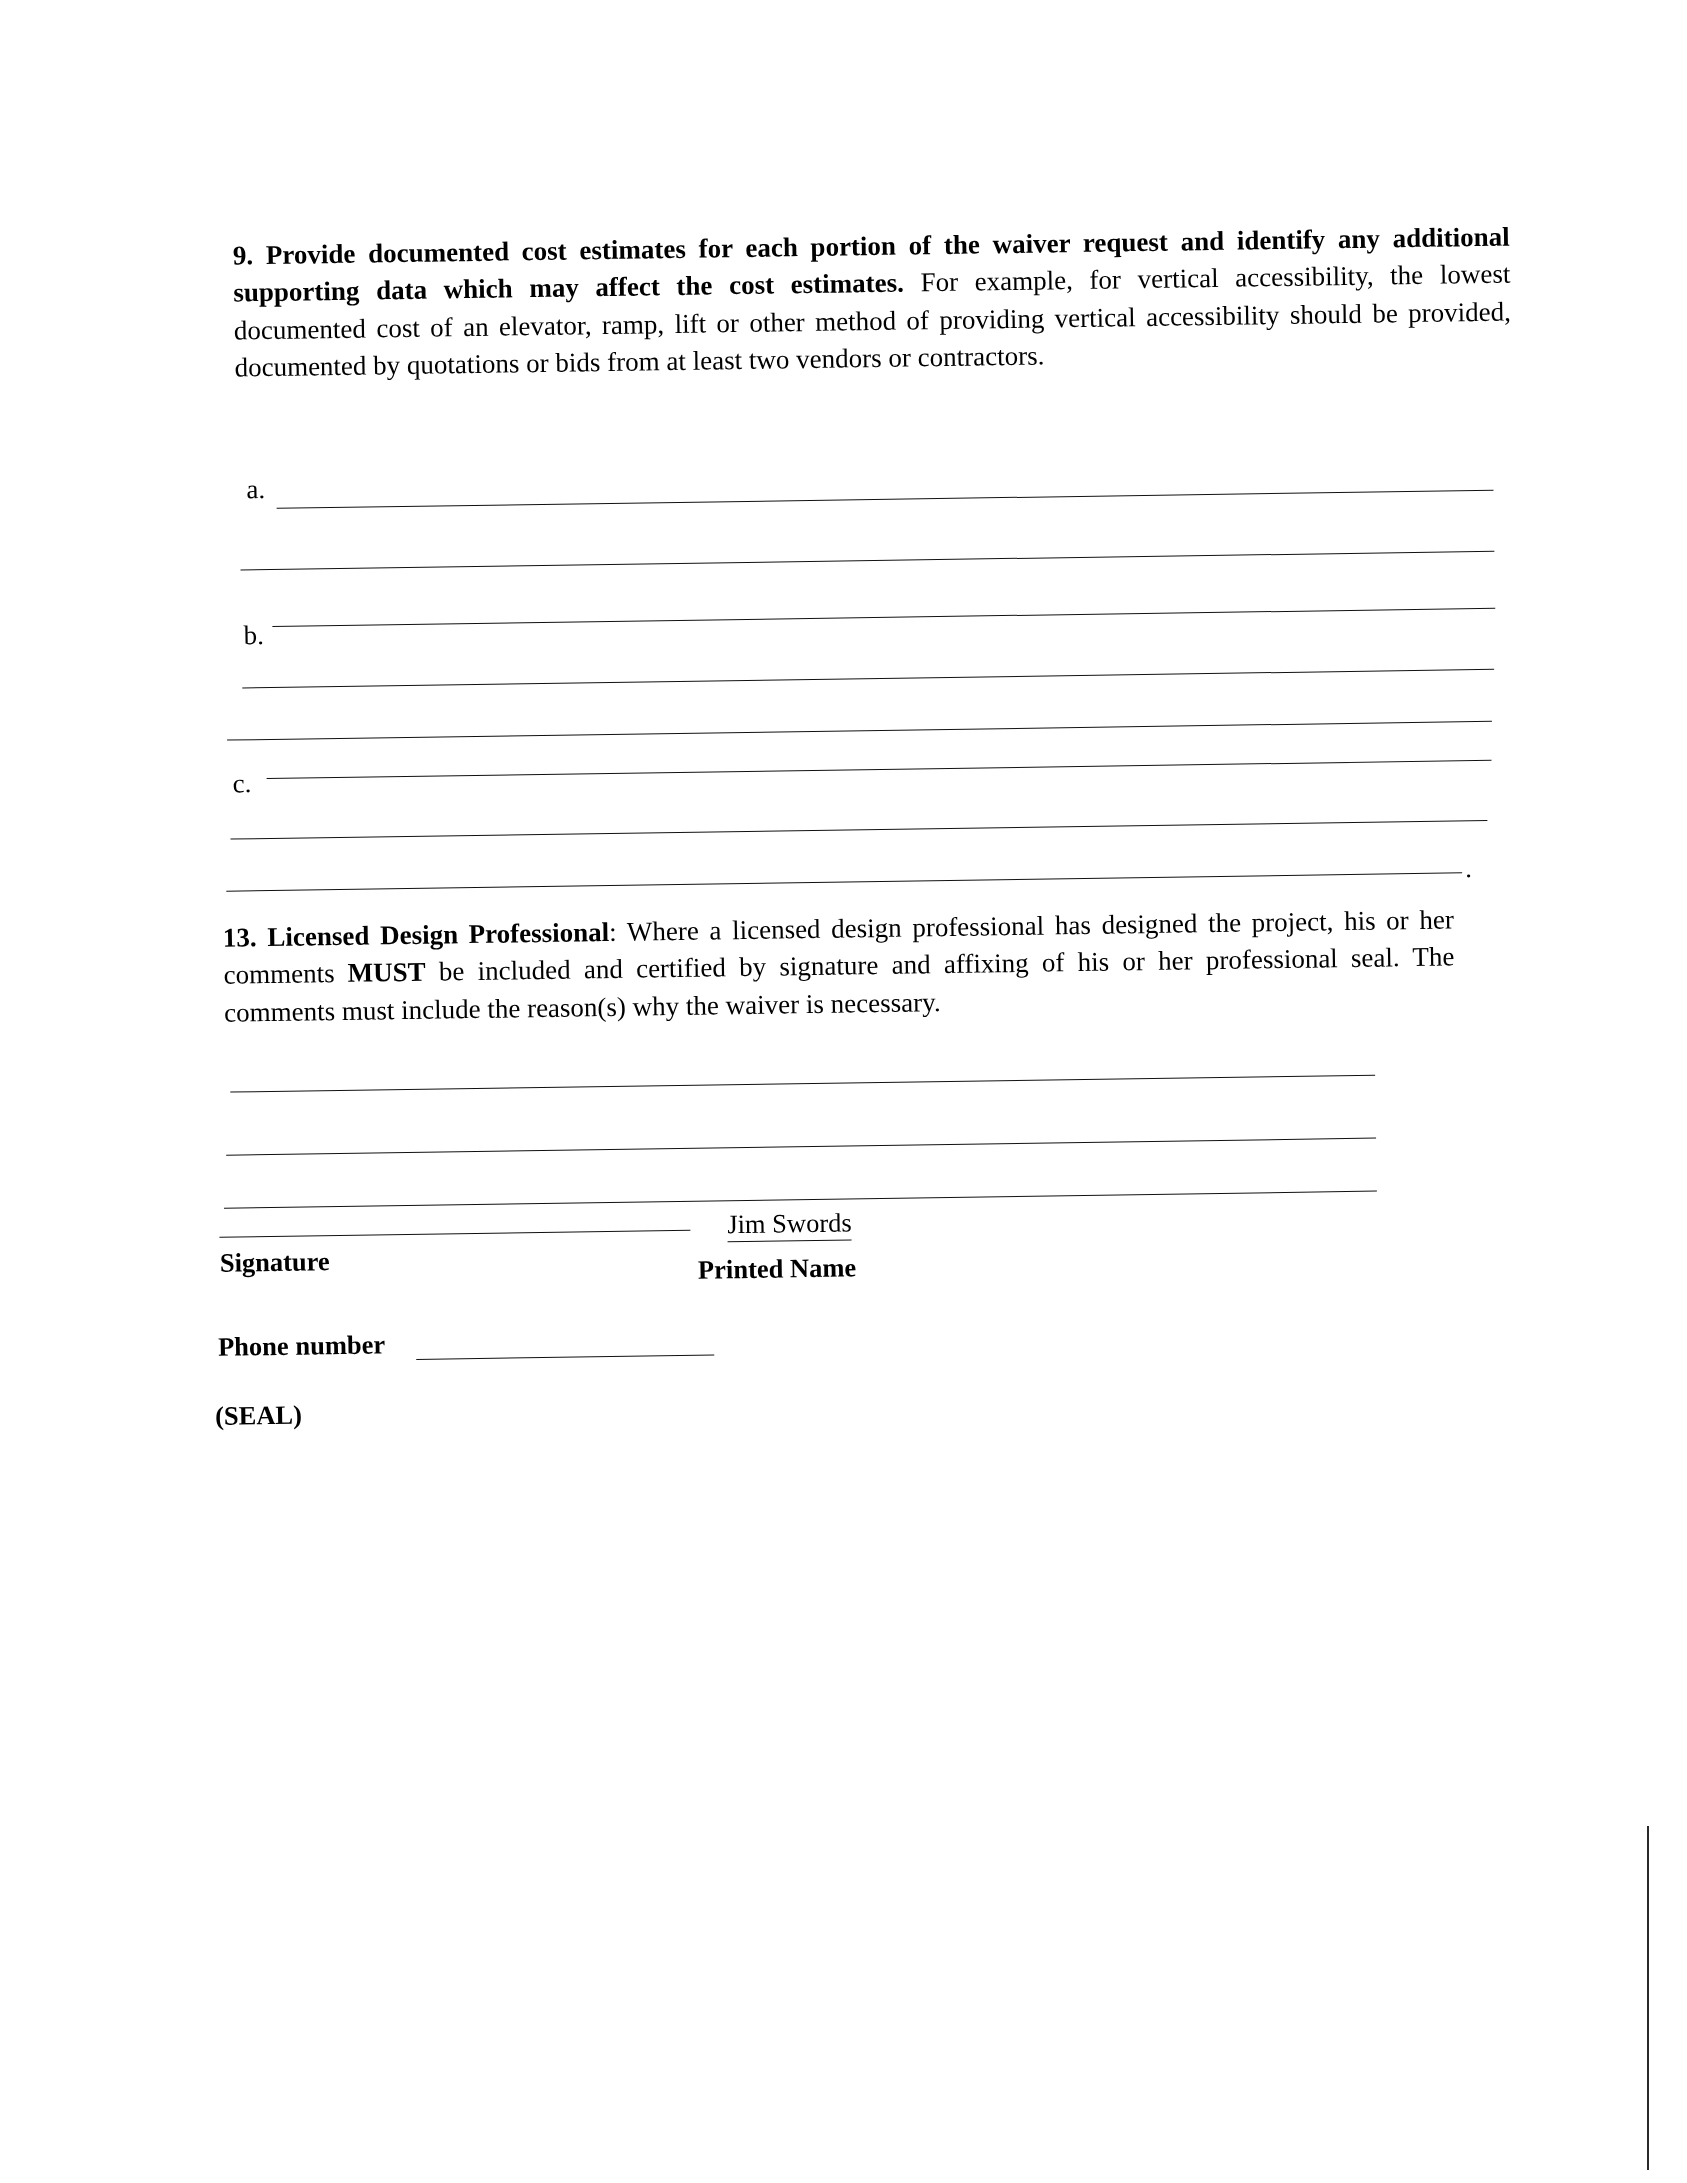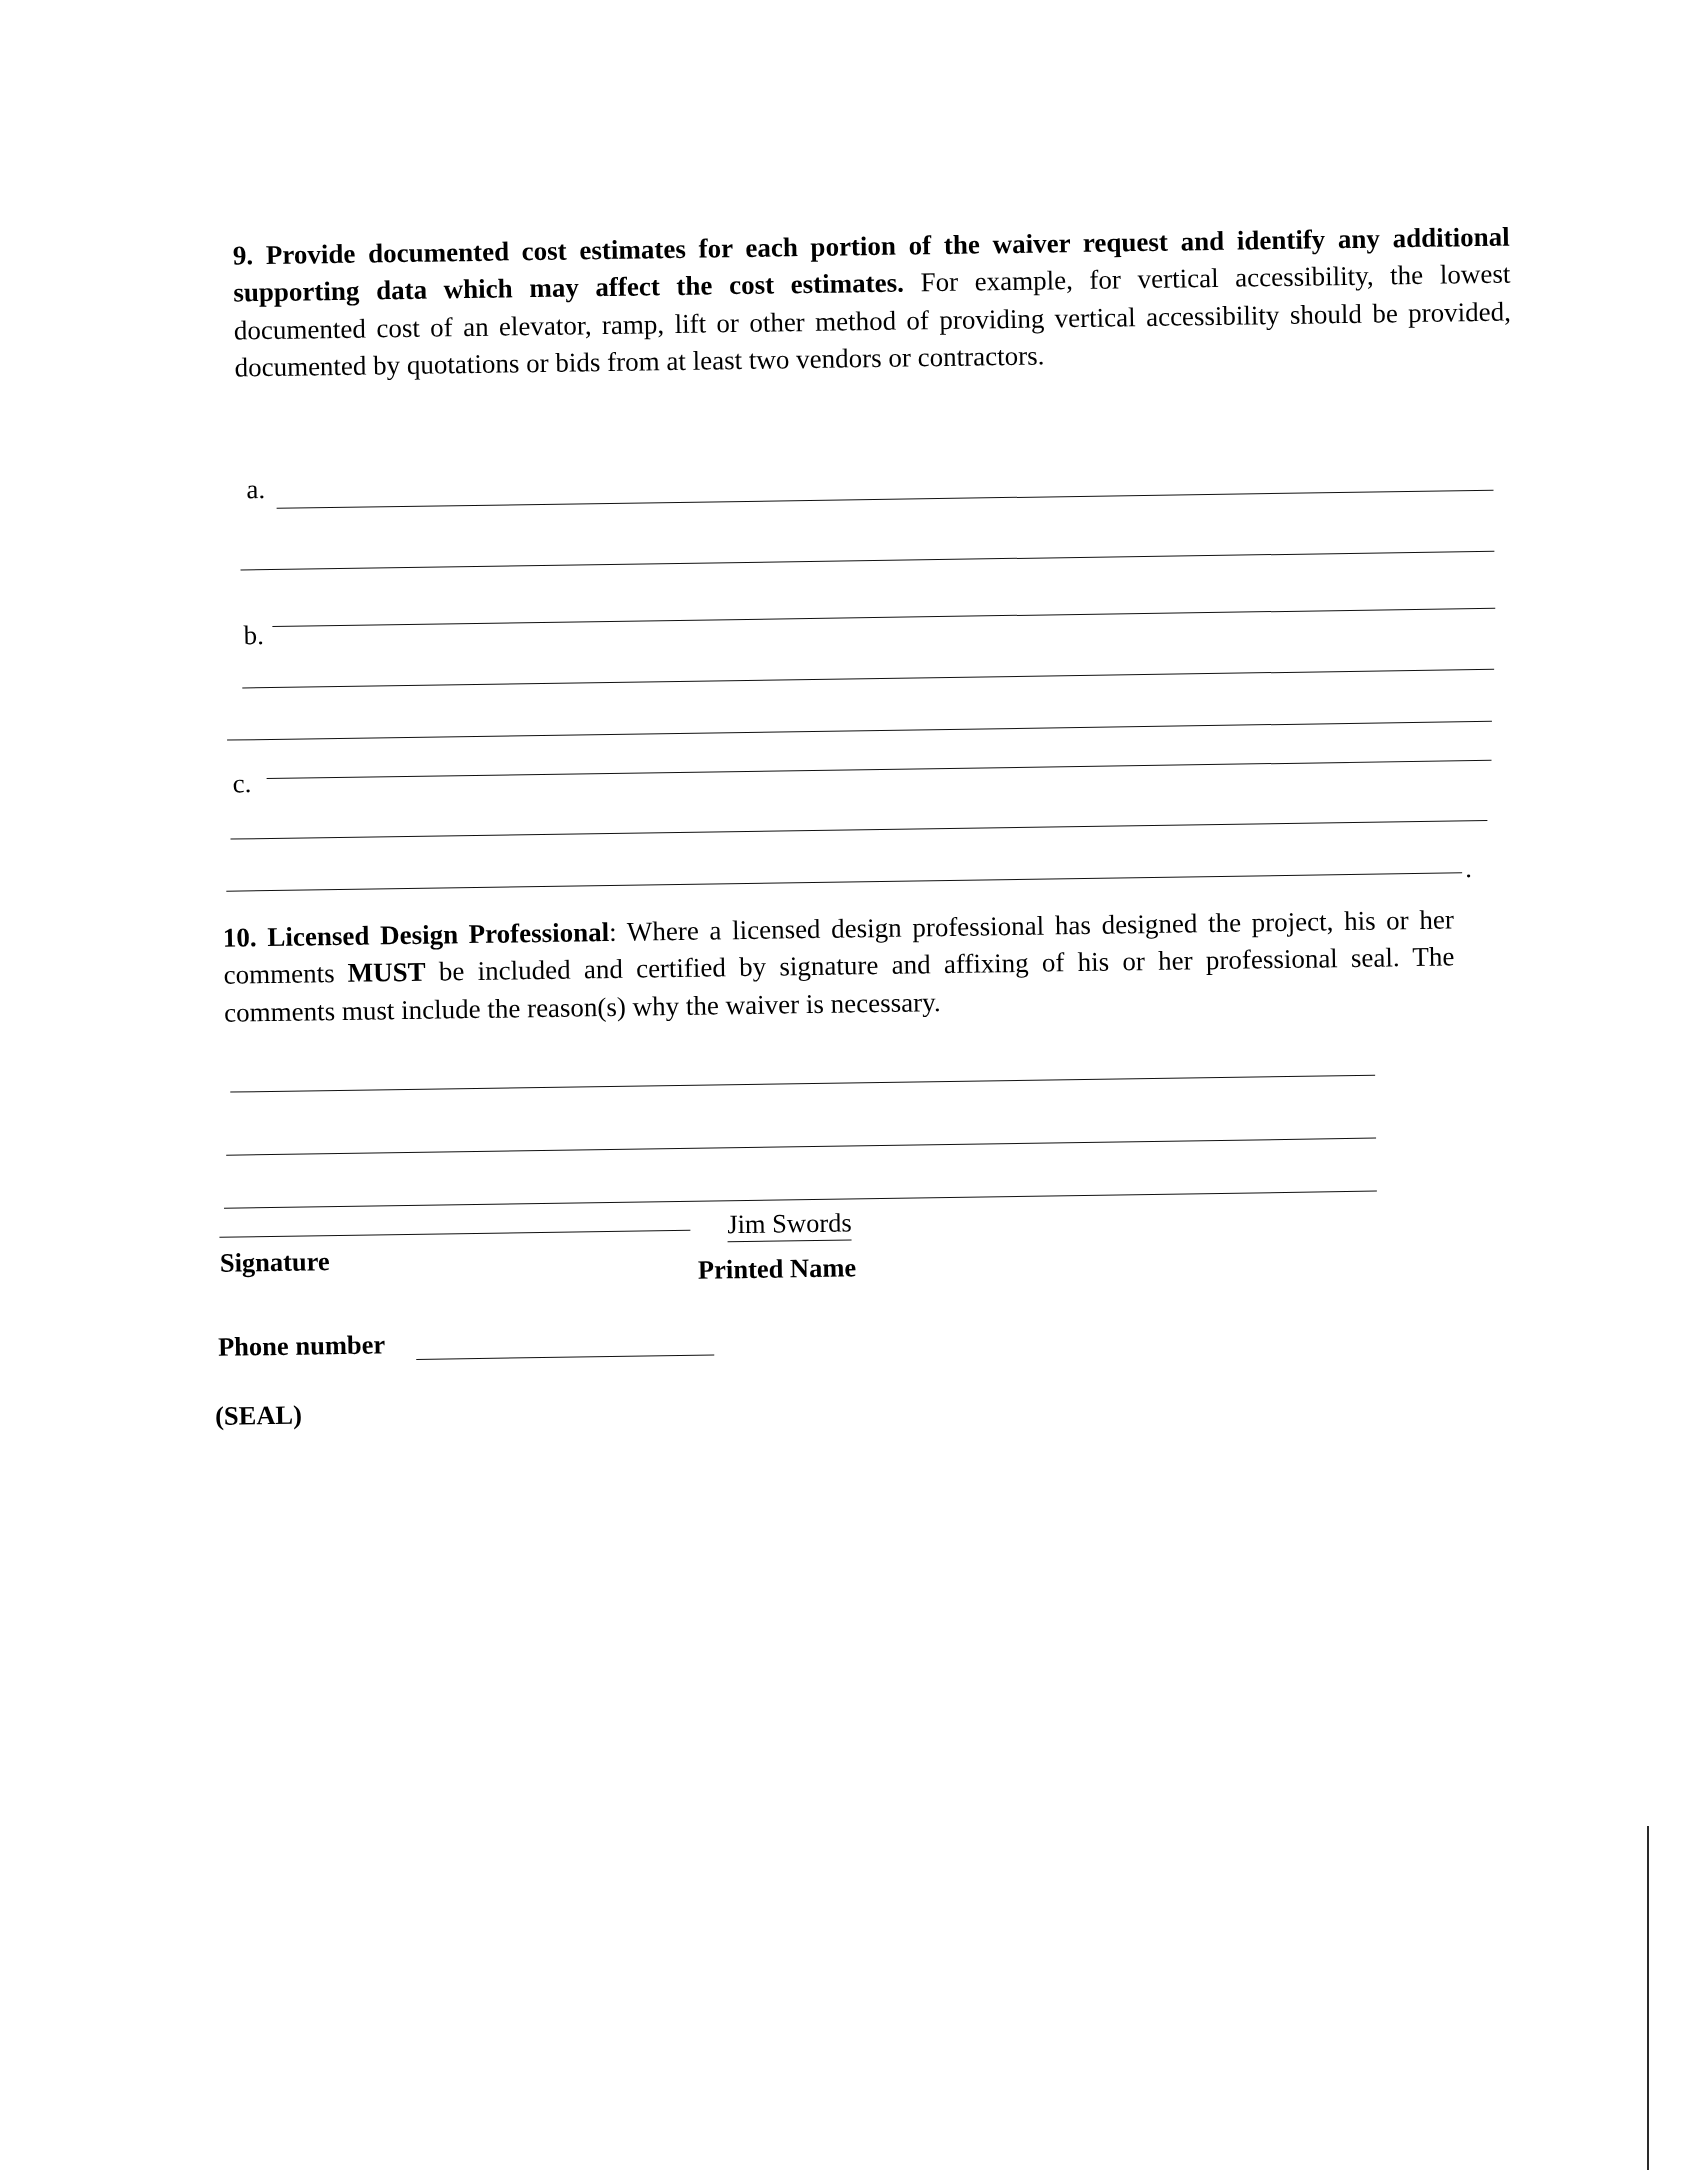--- a/index.html
+++ b/index.html
@@ -117,21 +117,21 @@
     <div class="rule" style="left:236px; top:688px; width:1252px;"></div>
     <div class="rule" style="left:220px; top:740px; width:1265px;"></div>
 
     <div class="item-label" style="left:225px; top:769px;">c.</div>
     <div class="rule" style="left:259px; top:779px; width:1225px;"></div>
     <div class="rule" style="left:222px; top:839px; width:1257px;"></div>
     <div class="rule" style="left:217px; top:891px; width:1236px;"></div>
     <div style="position:absolute; left:1456px; top:872px; font-size:27px;">.</div>
 
     <div class="para q10">
-      <span class="b">10.</span>
+      <span class="b">13.</span>
       <span class="b">Licensed Design Professional</span><span>: Where a licensed design professional has designed the project, his or her comments </span><span class="b">MUST</span><span> be included and certified by signature and affixing of his or her professional seal. The comments must include the reason(s) why the waiver is necessary.</span>
     </div>
 
     <div class="rule" style="left:218px; top:1092px; width:1145px;"></div>
     <div class="rule" style="left:213px; top:1155px; width:1150px;"></div>
     <div class="rule" style="left:210px; top:1208px; width:1153px;"></div>
 
     <div class="rule" style="left:205px; top:1237px; width:471px;"></div>
     <div class="sig-label" style="left:205px; top:1248px;">Signature</div>
 

